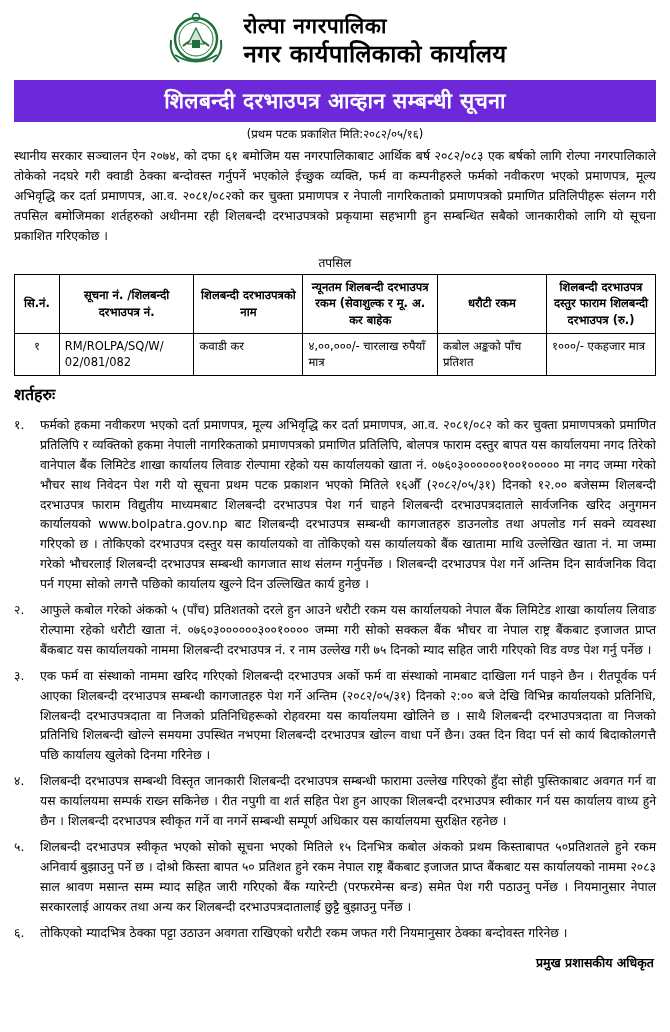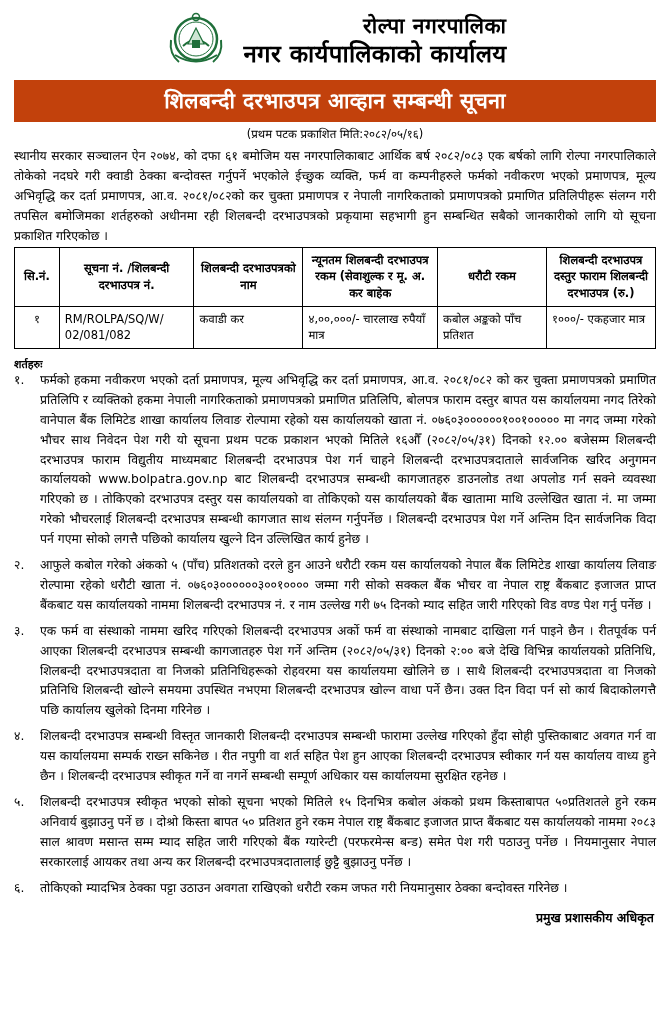--- a/index.html
+++ b/index.html
@@ -25,41 +25,41 @@
     gap: 14px;
     padding: 4px 0 2px 0;
   }
   .emblem {
     width: 66px; height: 62px;
     flex: 0 0 66px;
     position: relative;
   }
   .emblem svg { display:block; width: 66px; height: 62px; }
   .header-text {
-    text-align: right;
+    text-align: left;
     line-height: 1.25;
   }
   .org-line1 {
     font-size: 21px;
     font-weight: bold;
     letter-spacing: .5px;
   }
   .org-line2 {
     font-size: 24px;
     font-weight: bold;
     letter-spacing: .3px;
   }
   .org-line3 {
     font-size: 12px;
     margin-top: 3px;
   }
   
   .title-bar {
     margin: 6px 0 4px 0;
-    background: #c2410c;
+    background: #6d28d9;
     color: #ffffff;
     text-align: center;
     font-size: 21px;
     font-weight: bold;
     padding: 6px 4px 8px 4px;
     letter-spacing: .4px;
   }
   .pub-date {
     text-align: center;
     font-size: 11.5px;
@@ -96,23 +96,23 @@
     vertical-align: middle;
   }
   table.notice-table td.c-sn { text-align: center; width: 7%; }
   table.notice-table td.c-no { width: 21%; }
   table.notice-table td.c-name { width: 17%; }
   table.notice-table td.c-amt { width: 21%; }
   table.notice-table td.c-dep { width: 17%; }
   table.notice-table td.c-fee { width: 17%; }
   
   .cond-title {
-    font-size: 11px;
-    font-weight: bold;
-    margin: 7px 0 0 0;
+    font-size: 16px;
+    font-weight: bold;
+    margin: 7px 0 11px 0;
   }
   ol.conditions {
     list-style: none;
     margin: 0;
     padding: 0;
   }
   ol.conditions > li {
     display: flex;
     gap: 8px;
     font-size: 12.3px;
@@ -160,20 +160,21 @@
       <div class="org-line1">रोल्पा नगरपालिका</div>
       <div class="org-line2">नगर कार्यपालिकाको कार्यालय</div>
     </div>
   </div>
 
   <div class="title-bar">शिलबन्दी दरभाउपत्र आव्हान सम्बन्धी सूचना</div>
   <div class="pub-date">(प्रथम पटक प्रकाशित मिति:२०८२/०५/१६)</div>
 
   <div class="intro">स्थानीय सरकार सञ्चालन ऐन २०७४, को दफा ६१ बमोजिम यस नगरपालिकाबाट आर्थिक बर्ष २०८२/०८३ एक बर्षको लागि रोल्पा नगरपालिकाले तोकेको नदघरे गरी क्वाडी ठेक्का बन्दोवस्त गर्नुपर्ने भएकोले ईच्छुक व्यक्ति, फर्म वा कम्पनीहरुले फर्मको नवीकरण भएको प्रमाणपत्र, मूल्य अभिवृद्धि कर दर्ता प्रमाणपत्र, आ.व. २०८१/०८२को कर चुक्ता प्रमाणपत्र र नेपाली नागरिकताको प्रमाणपत्रको प्रमाणित प्रतिलिपीहरू संलग्न गरी तपसिल बमोजिमका शर्तहरुको अधीनमा रही शिलबन्दी दरभाउपत्रको प्रकृयामा सहभागी हुन सम्बन्धित सबैको जानकारीको लागि यो सूचना प्रकाशित गरिएकोछ ।</div>
 
+  <div class="tapasil">तपसिल</div>
 
   <table class="notice-table">
     <thead>
       <tr>
         <th>सि.नं.</th>
         <th>सूचना नं. /शिलबन्दी दरभाउपत्र नं.</th>
         <th>शिलबन्दी दरभाउपत्रको नाम</th>
         <th>न्यूनतम शिलबन्दी दरभाउपत्र रकम (सेवाशुल्क र मू. अ. कर बाहेक</th>
         <th>धरौटी रकम</th>
         <th>शिलबन्दी दरभाउपत्र दस्तुर फाराम शिलबन्दी दरभाउपत्र (रु.)</th>

